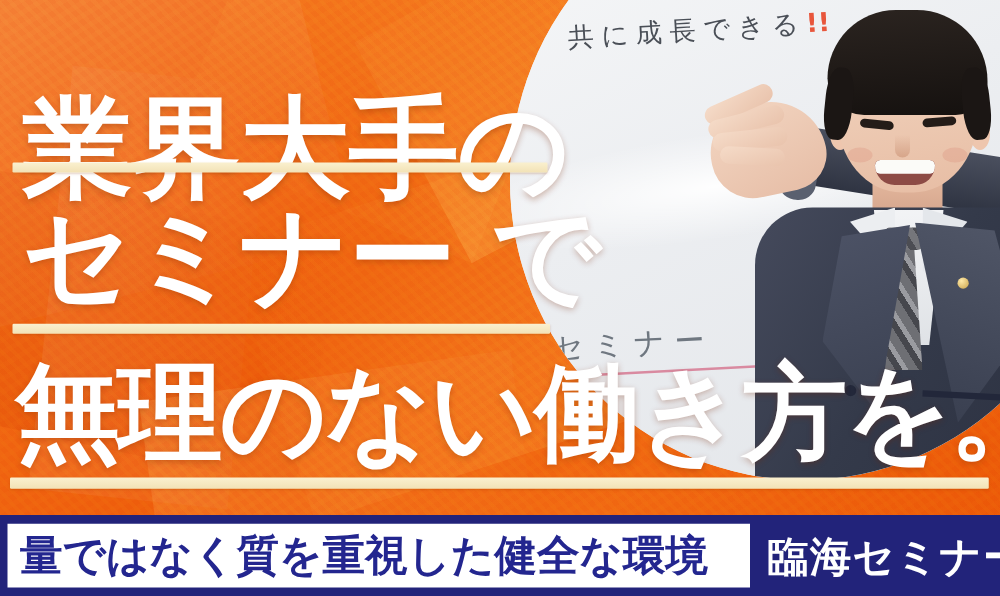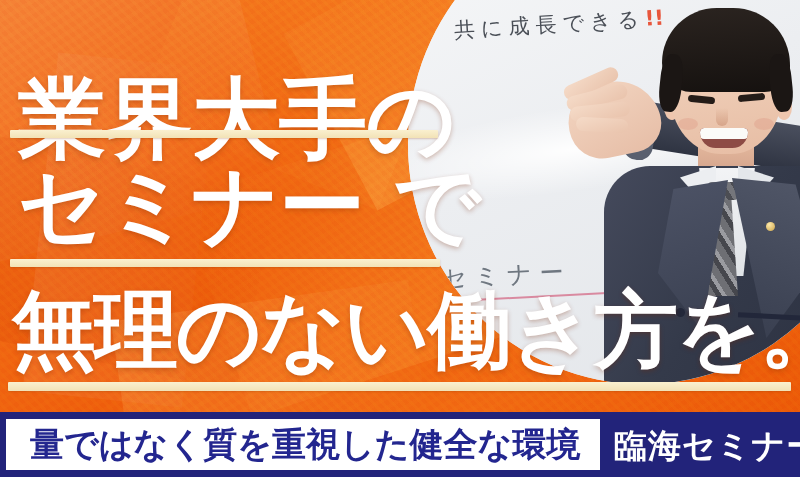--- a/index.html
+++ b/index.html
@@ -157,21 +157,21 @@
   .ul1{left:10px;top:130px;width:428px;height:8px;}
   .ul2{left:10px;top:259px;width:430px;height:8px;}
   .ul3{left:8px;top:382px;width:783px;height:9px;}
 
   
   .bottombar{position:absolute;left:0;top:412px;width:800px;height:65px;
       background:#22237a;}
   .bb-panel{position:absolute;left:6px;top:7px;width:594px;height:51px;
       background:#ffffff;display:flex;align-items:center;}
   .bb-tagline{color:#23268f;font-weight:bold;font-size:34px;letter-spacing:0px;
-      margin-left:24px;white-space:nowrap;
+      margin-left:10px;white-space:nowrap;
       font-family:"DejaVu Sans","Liberation Sans",sans-serif;}
   .bb-brand{position:absolute;left:614px;top:12px;color:#fff;font-weight:bold;
       font-size:33px;letter-spacing:1px;white-space:nowrap;
       font-family:"DejaVu Sans","Liberation Sans",sans-serif;}
 </style>
 </head>
 <body>
 
 <div id="banner">
 

